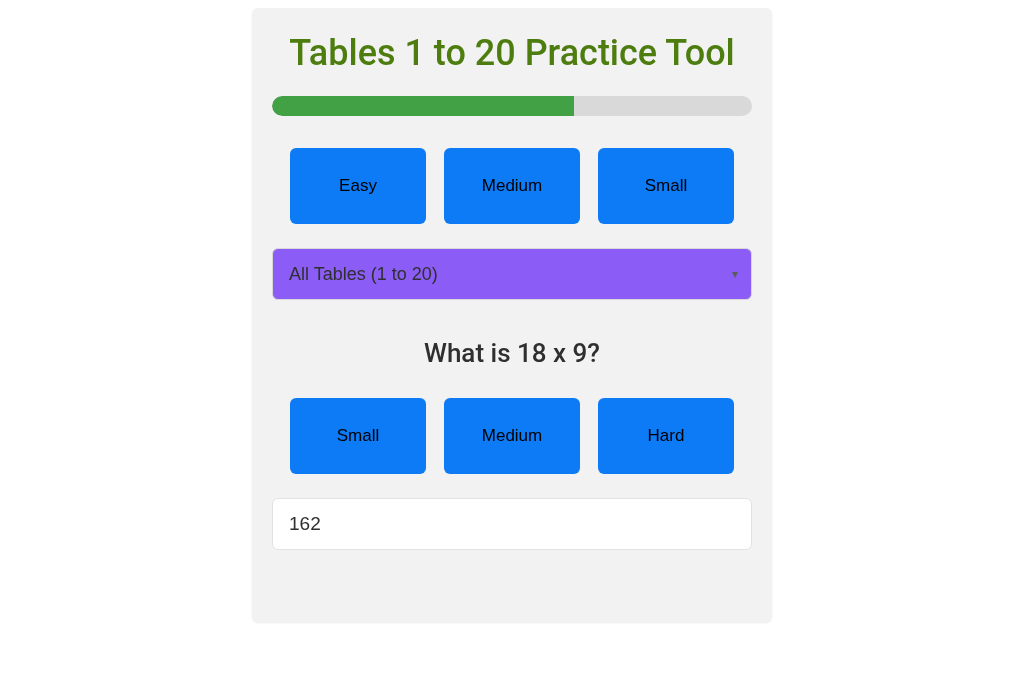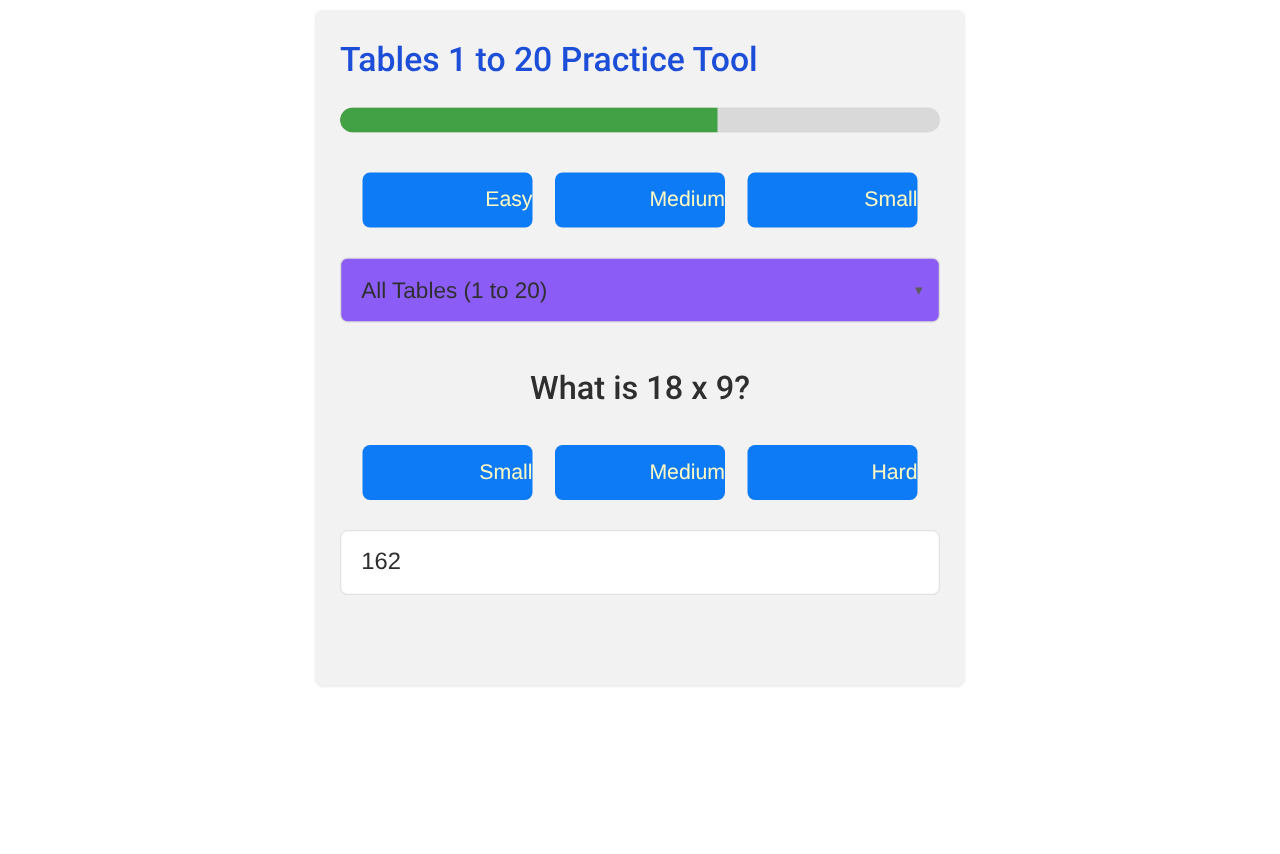--- a/index.html
+++ b/index.html
@@ -18,24 +18,24 @@
       padding-top: 8px;
     }
     .card {
       width: 520px;
       background: #f2f2f2;
       border-radius: 6px;
       padding: 20px 20px 36px 20px;
       box-shadow: 0 1px 2px rgba(0,0,0,0.08);
     }
     .title {
-      text-align: left;
-      font-size: 27px;
+      text-align: center;
+      font-size: 36px;
       font-weight: 500;
-      color: #1d4ed8;
+      color: #4d7c0f;
       margin: 4px 0 22px 0;
     }
     .progress-wrap {
       width: 100%;
       height: 20px;
       background: #d9d9d9;
       border-radius: 12px;
       overflow: hidden;
       margin-bottom: 32px;
     }
@@ -45,29 +45,29 @@
       border-radius: 12px 0 0 12px;
     }
     .btn-row {
       display: flex;
       justify-content: center;
       gap: 18px;
       margin-bottom: 24px;
     }
     .btn-blue {
       background: #0d7af6;
-      color: #fef9c3;
+      color: #000000;
       border: none;
       border-radius: 6px;
       font-size: 17px;
       font-weight: 400;
-      padding: 12px 0;
+      padding: 28px 0;
       width: 136px;
       cursor: pointer;
-      text-align: right;
+      text-align: center;
     }
     .select-wrap {
       position: relative;
       margin-bottom: 38px;
     }
     .table-select {
       width: 100%;
       height: 52px;
       background: #8b5cf6;
       border: 1px solid #d9d9d9;

